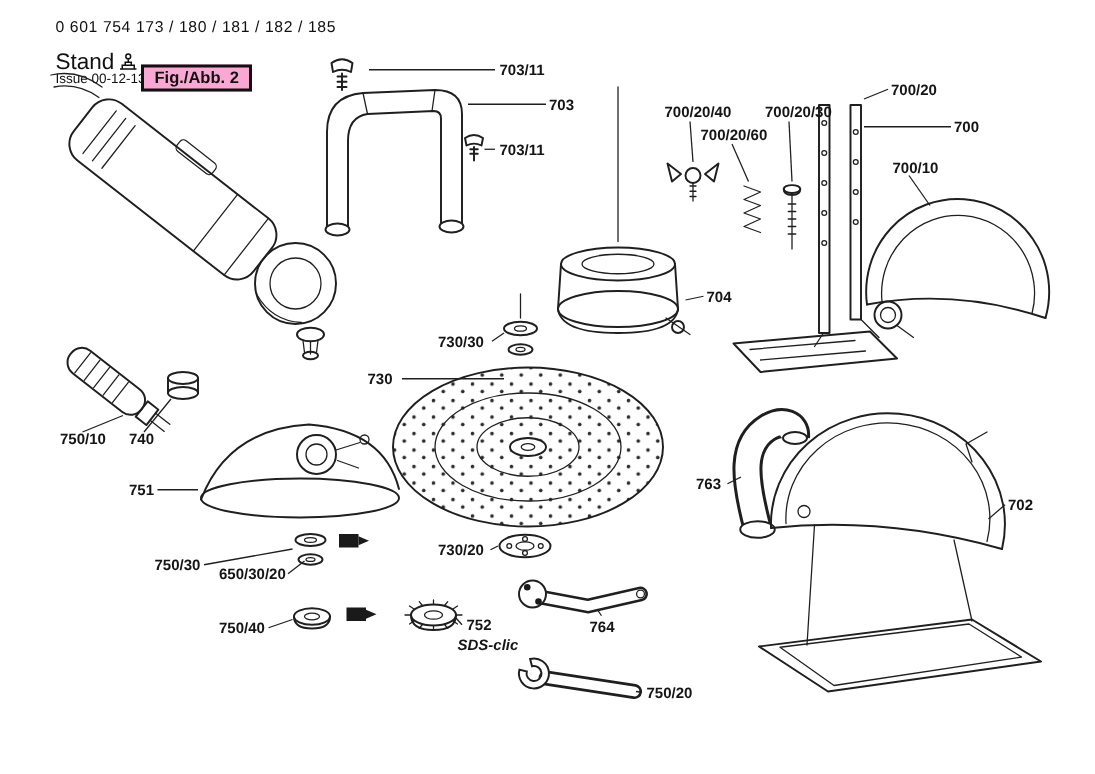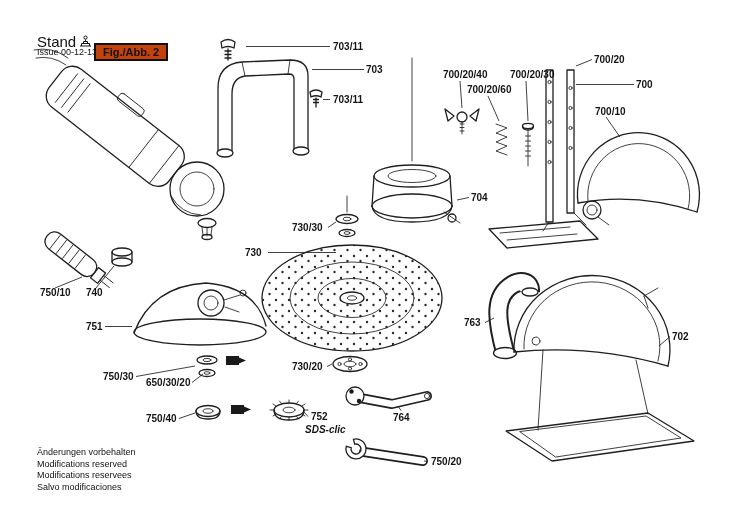--- a/index.html
+++ b/index.html
@@ -1,36 +1,37 @@
 <!DOCTYPE html>
 <html><head>
 <meta charset="utf-8">
 <style>
   html,body{margin:0;padding:0;background:#e8e8e8;}
   .page{position:relative;width:730px;height:516px;background:#ffffff;overflow:hidden;
         font-family:"Liberation Sans",sans-serif;color:#111;}
   .hdr-partnos{position:absolute;left:37px;top:12px;font-size:10.5px;letter-spacing:.4px;}
   .hdr-stand{position:absolute;left:37px;top:35px;font-size:15px;display:flex;align-items:flex-end;gap:3px;line-height:10px;}
   .hdr-issue{position:absolute;left:37px;top:47px;font-size:9px;}
-  .figbox{position:absolute;left:94px;top:43px;border:2px solid #111;padding:1px 7px;font-size:11px;font-weight:bold;background:#c2410c;}
+  .figbox{position:absolute;left:94px;top:43px;border:2px solid #111;padding:1px 7px;font-size:11px;font-weight:bold;background:#f9a8d4;}
   .footer{position:absolute;left:37px;top:447px;font-size:9px;line-height:11.5px;}
   .diagram{position:absolute;left:0;top:0;}
   svg text{font-family:"Liberation Sans",sans-serif;font-size:10px;font-weight:700;fill:#151515;}
   svg text.sub{font-style:italic;font-size:10px;}
   .ln{fill:none;stroke:#1f1f1f;stroke-width:1.3;stroke-linecap:round;stroke-linejoin:round;}
   .thin{stroke-width:.85;}
   .wfill{fill:#fff;stroke:#1f1f1f;stroke-width:1.3;}
   .blk{fill:#1a1a1a;stroke:none;}
   .leadgrp path{stroke:#1f1f1f;stroke-width:.85;fill:none;}
 </style>
 </head>
 <body>
 
 <div class="page">
 
+  <div class="hdr-partnos">0 601 754 173 / 180 / 181 / 182 / 185</div>
 
   <div class="hdr-stand">
     <span>Stand</span>
     <svg width="13" height="12" viewBox="0 0 13 12">
       <path d="M1,11 h11 M2.5,11 v-2.5 h8 v2.5 M4.5,8.5 v-2 h4 v2 M6.5,6.5 v-2" stroke="#111" stroke-width="1" fill="none"></path>
       <circle cx="6.5" cy="2.6" r="1.6" fill="none" stroke="#111" stroke-width="1"></circle>
     </svg>
   </div>
 
   <div class="hdr-issue">
@@ -291,20 +292,14 @@
       <text x="146" y="422">750/40</text>
       <text x="311" y="420">752</text>
       <text x="305" y="433" class="sub">SDS-clic</text>
       <text x="393" y="421">764</text>
       <text x="464" y="326">763</text>
       <text x="672" y="340">702</text>
       <text x="431" y="465">750/20</text>
     </g>
   </svg>
 
-  <div class="footer">
-    <div>Änderungen vorbehalten</div>
-    <div>Modifications reserved</div>
-    <div>Modifications reservees</div>
-    <div>Salvo modificaciones</div>
-  </div>
 
 </div>
 
 </body></html>

